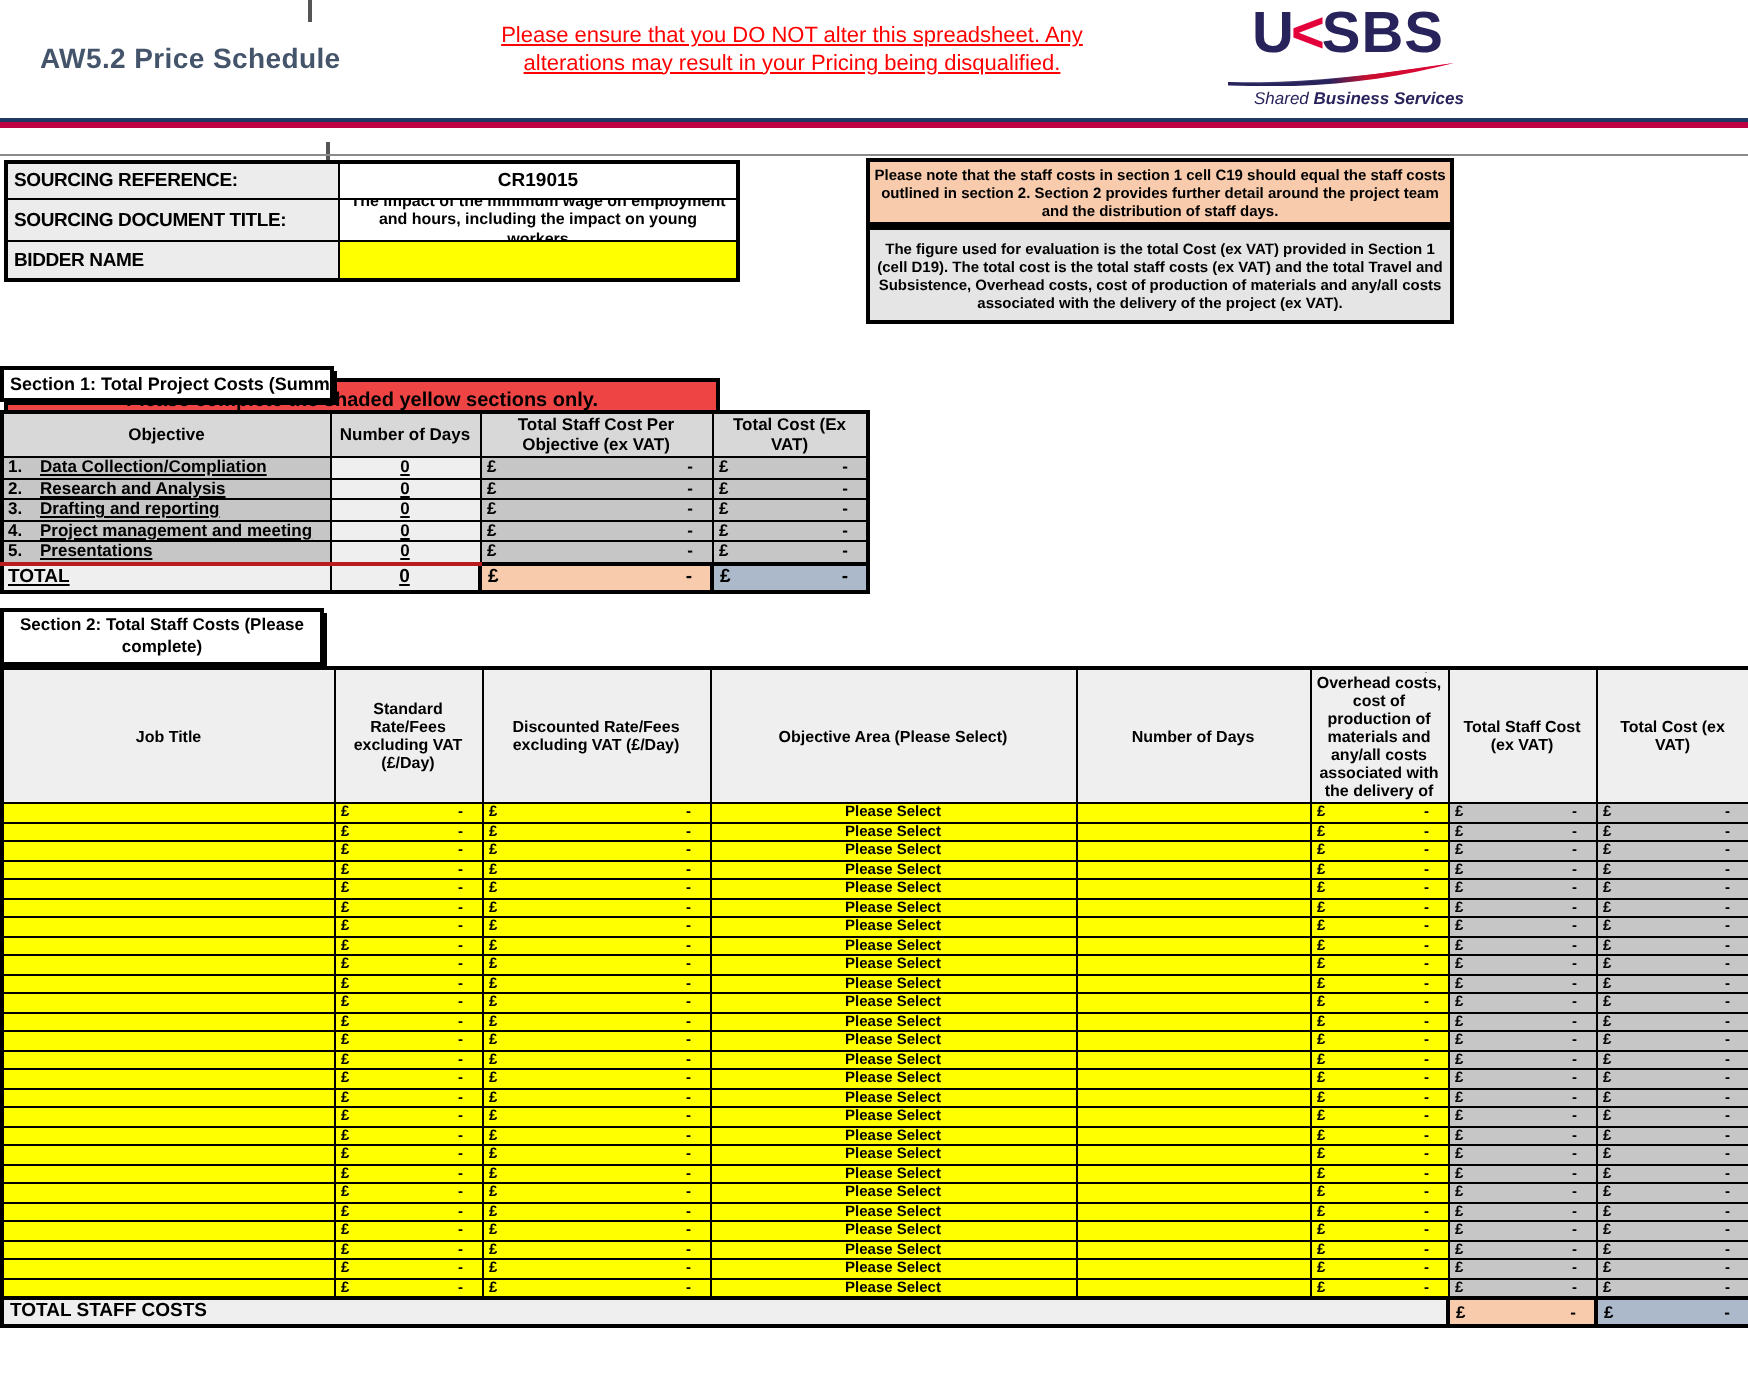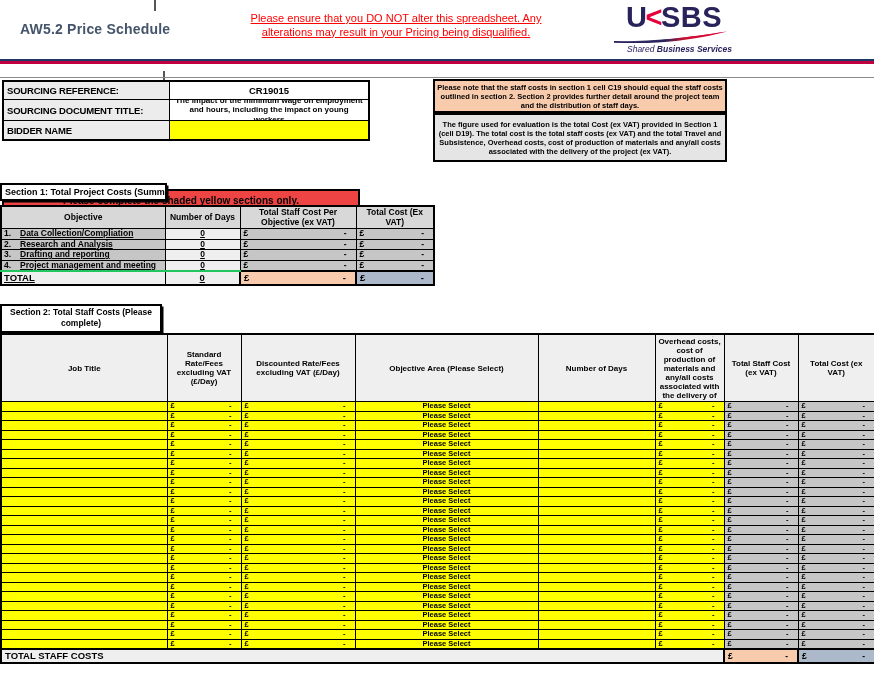--- a/index.html
+++ b/index.html
@@ -57,21 +57,21 @@
   table.sheet td,table.sheet th{border:1px solid #000;padding:0;overflow:hidden;font-weight:bold;}
   .ccy .c{float:left;padding-left:3px;}
   .ccy .v{float:right;padding-right:9px;}
 
   
   .s1{position:absolute;left:0;top:205px;width:433px;}
   .s1 th{background:#D8D8D8;font-size:8.5px;line-height:9.5px;text-align:center;height:21px;}
   .s1 td{font-size:8.5px;height:9.5px;line-height:9.5px;background:#C6C6C6;text-decoration:underline;}
   .s1 td.days{background:#EFEFEF;text-align:center;}
   .s1 .obj .num{display:inline-block;width:16px;padding-left:2px;}
-  .s1 tr.total td{background:#EFEFEF;height:12px;font-size:9.5px;border-top:2px solid #22c55e;}
+  .s1 tr.total td{background:#EFEFEF;height:12px;font-size:9.5px;border-top:2px solid #b91c1c;}
   .s1 tr.total td.peach{background:#F8CBAD;border:2px solid #000;}
   .s1 tr.total td.blue{background:#ACB9CA;border:2px solid #000;}
 
   
   .s2{position:absolute;left:0;top:333px;width:874px;}
   .s2 th{background:#EFEFEF;font-size:8px;line-height:9px;text-align:center;height:66px;}
   .s2 th .hclip{height:64px;display:flex;align-items:center;justify-content:center;overflow:hidden;padding:0 2px;}
   .s2 td{font-size:7.5px;height:8.5px;line-height:8.5px;}
   .s2 td.y{background:#FFFF00;}
   .s2 td.g{background:#C6C6C6;}
@@ -193,20 +193,32 @@
             <span class="c">£</span>
             <span class="v">-</span>
           </td>
       <td class="ccy">
             <span class="c">£</span>
             <span class="v">-</span>
           </td>
     </tr>
     <tr>
       <td class="obj"><span class="num">4.</span><span>Project management and meeting</span></td>
+      <td class="days">0</td>
+      <td class="ccy">
+            <span class="c">£</span>
+            <span class="v">-</span>
+          </td>
+      <td class="ccy">
+            <span class="c">£</span>
+            <span class="v">-</span>
+          </td>
+    </tr>
+    <tr>
+      <td class="obj"><span class="num">5.</span><span>Presentations</span></td>
       <td class="days">0</td>
       <td class="ccy">
             <span class="c">£</span>
             <span class="v">-</span>
           </td>
       <td class="ccy">
             <span class="c">£</span>
             <span class="v">-</span>
           </td>
     </tr>

